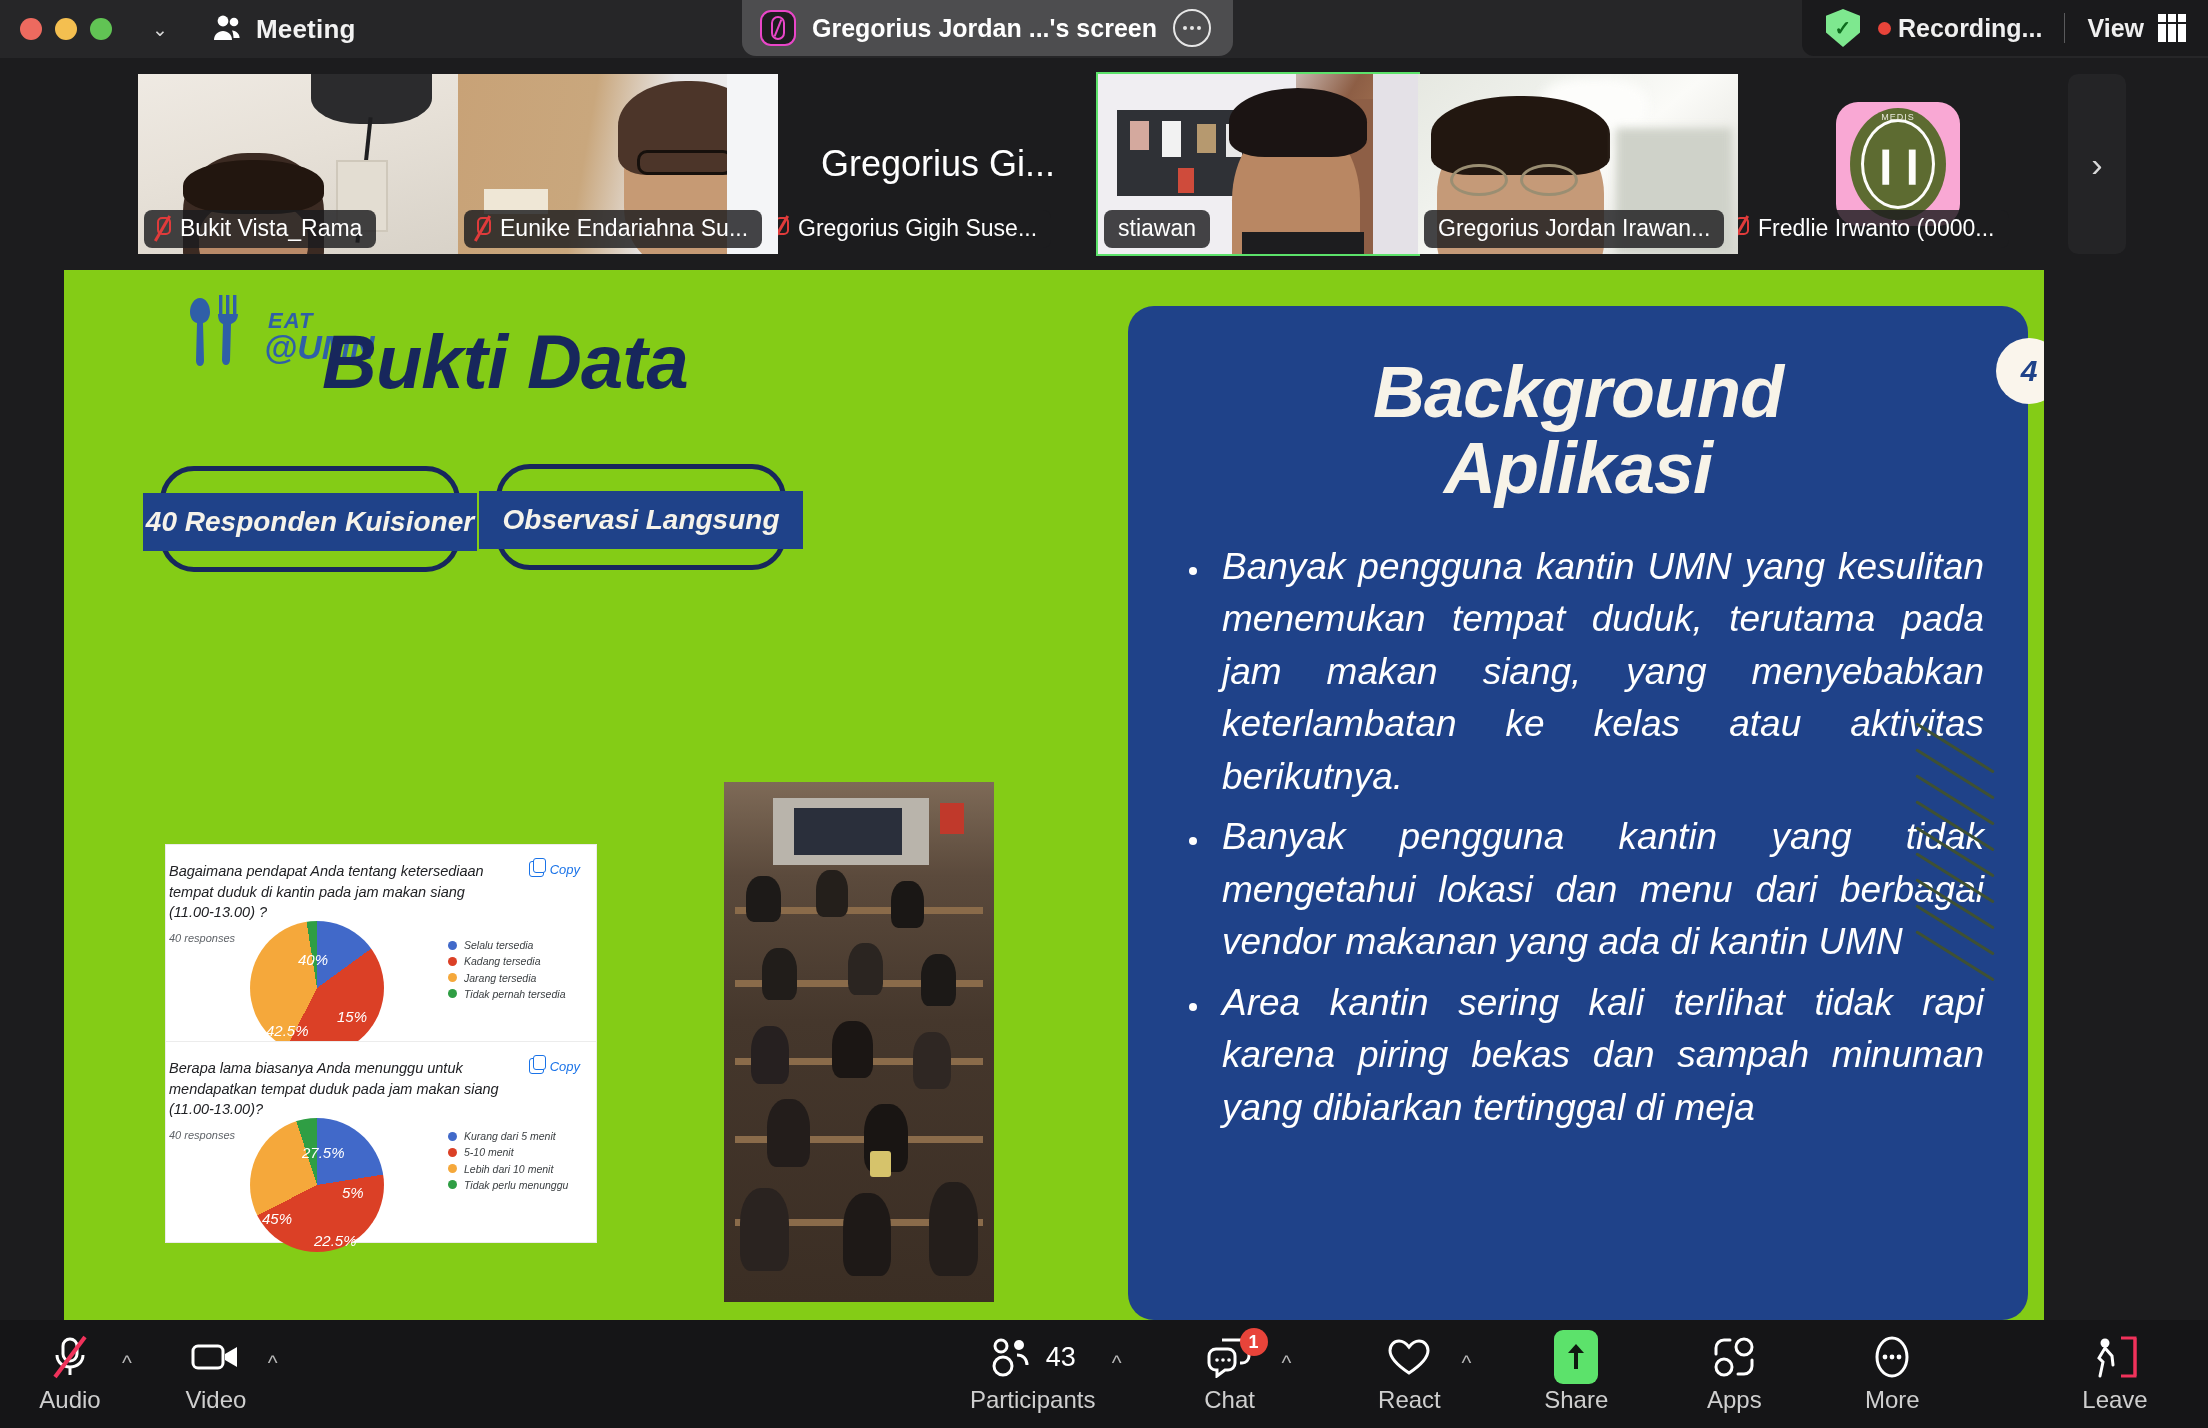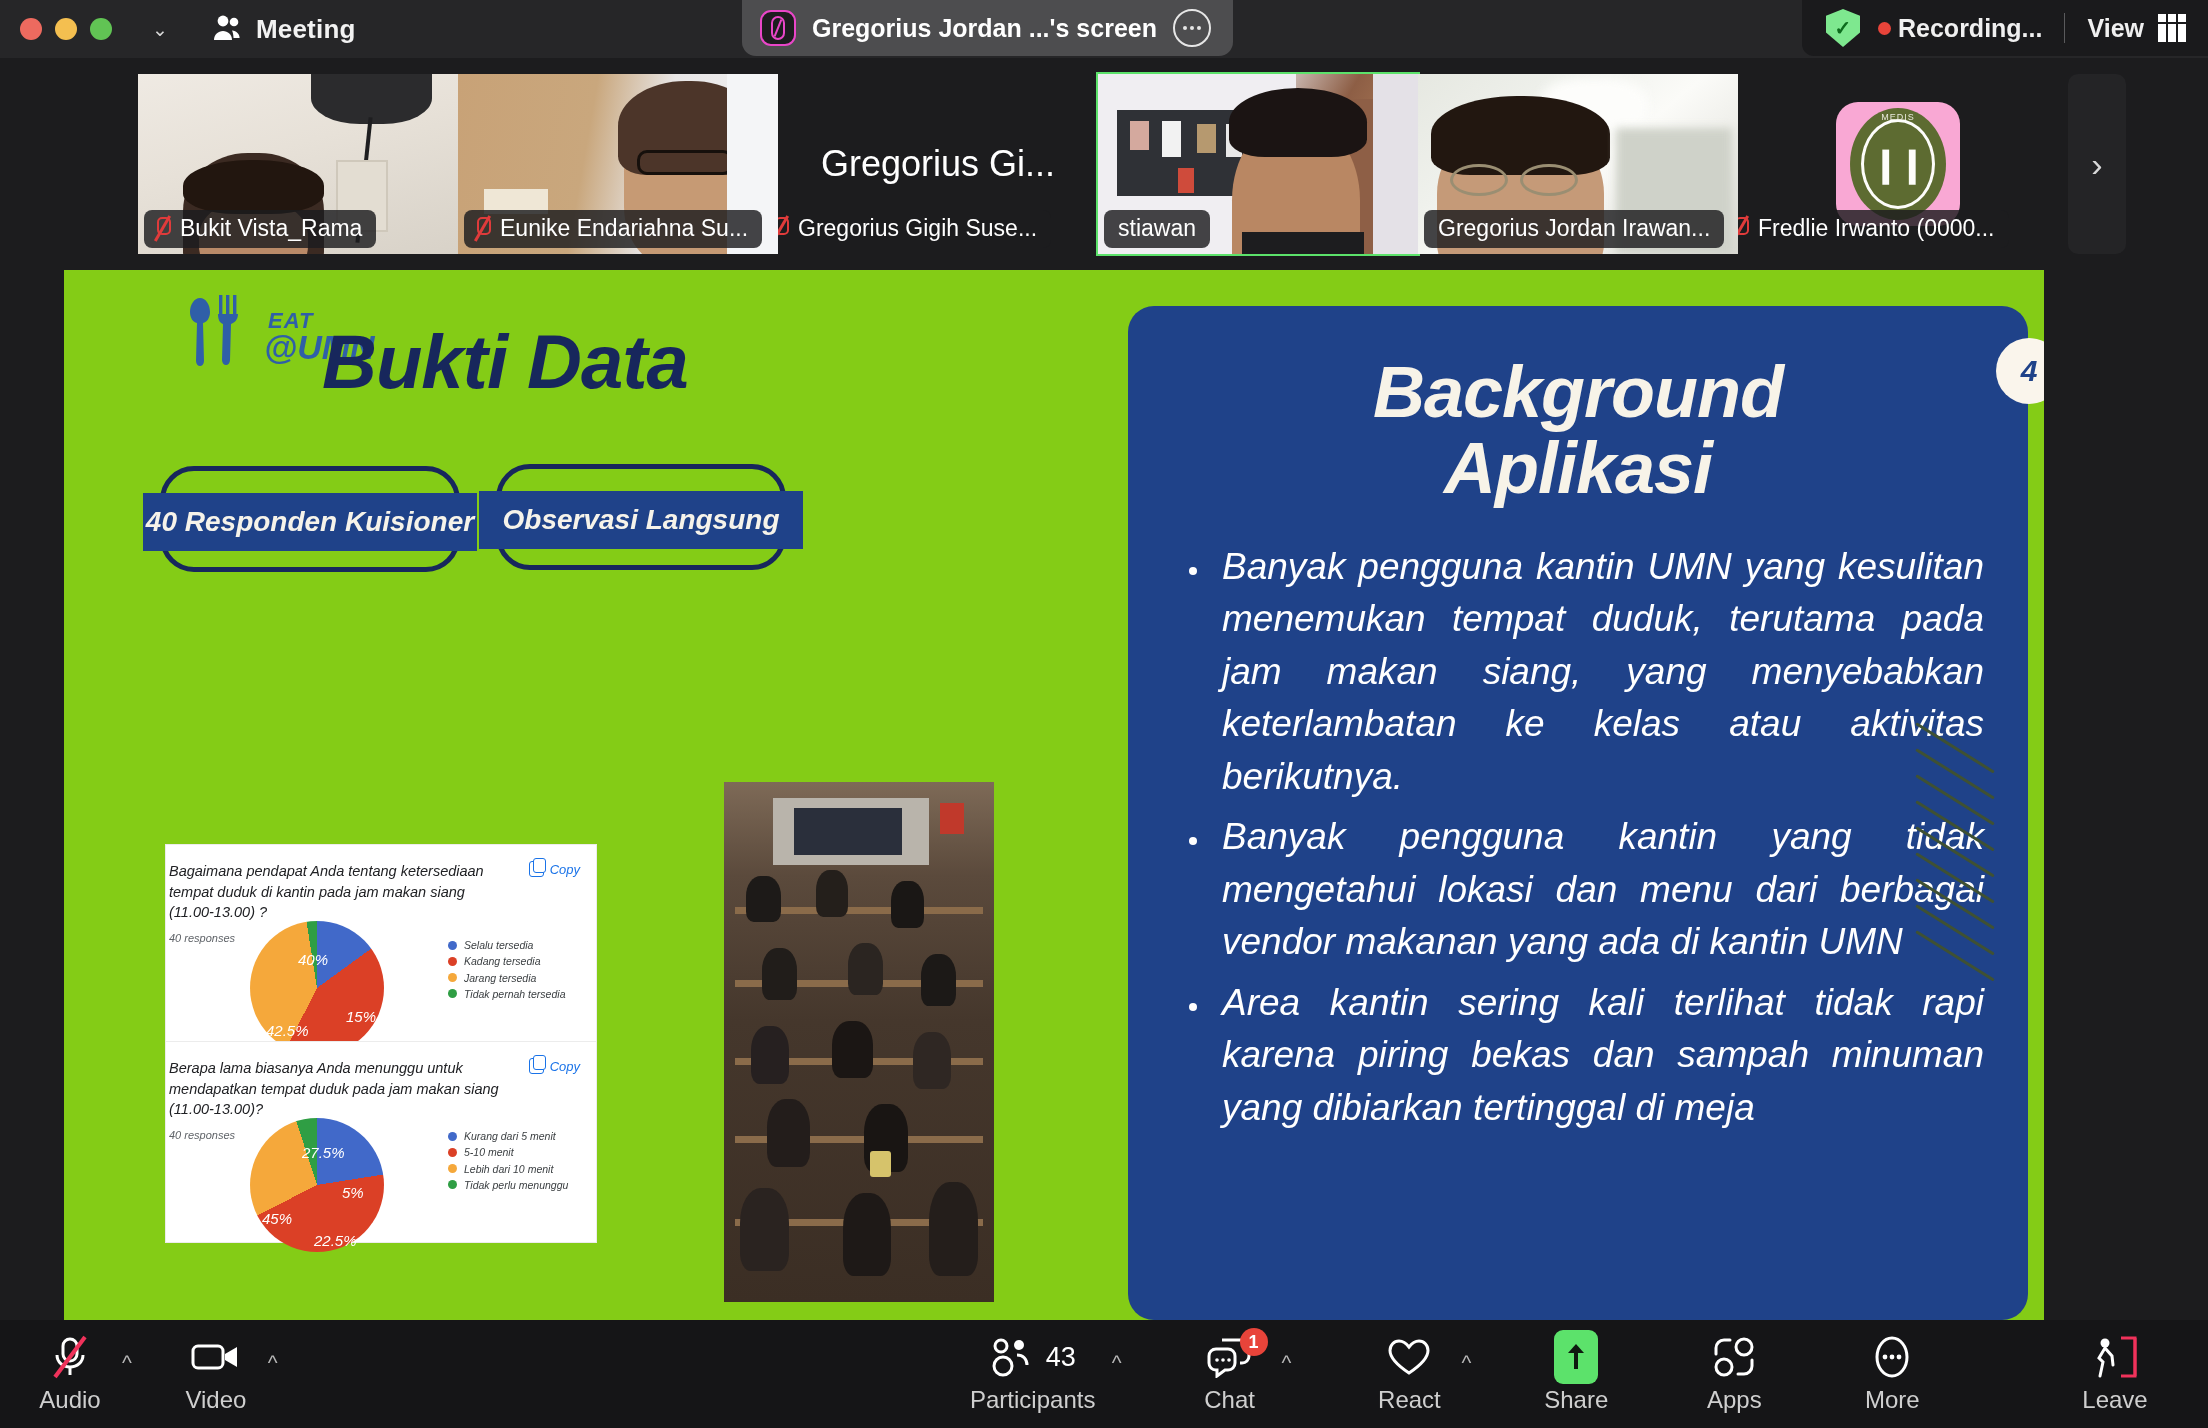--- a/index.html
+++ b/index.html
@@ -419,21 +419,21 @@
         </div>
 
         <div class="pie" style="left:84px; top:76px; width:134px; height:134px;
              background: conic-gradient(from 0deg,
                #4169c9 0 15%,
                #db4026 15% 57.5%,
                #f5a83b 57.5% 97.5%,
                #2f9e44 97.5% 100%);"></div>
         <span class="pielabel" style="left:132px; top:106px;">40%</span>
         <span class="pielabel" style="left:100px; top:177px;">42.5%</span>
-        <span class="pielabel" style="left:180px; top:163px;">15%</span>
+        <span class="pielabel" style="left:171px; top:163px;">15%</span>
         <div class="legend" style="left:282px; top:92px;">
           <div>
               <i style="background:#4169c9"></i>
               <span>Selalu tersedia</span>
             </div>
           <div>
               <i style="background:#db4026"></i>
               <span>Kadang tersedia</span>
             </div>
           <div>

